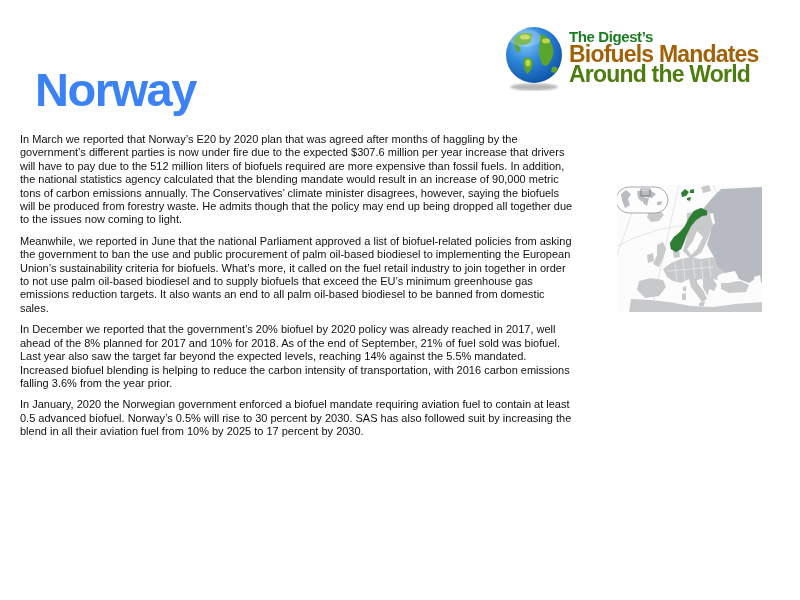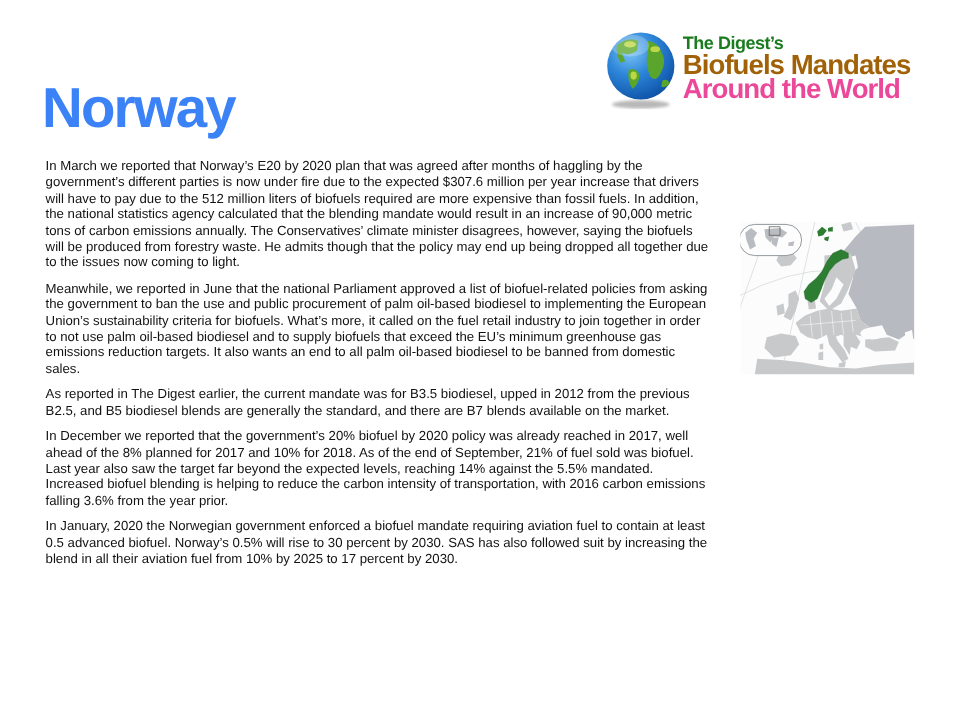--- a/index.html
+++ b/index.html
@@ -14,21 +14,21 @@
   .logo-text { margin-left:3px; padding-top:4px; white-space:nowrap; }
   .logo-l1 { font-size:15px; font-weight:bold; letter-spacing:-0.4px; line-height:15px; }
   .logo-l2 { font-size:23px; font-weight:bold; letter-spacing:-0.8px; line-height:20px; }
   .logo-l3 { font-size:23px; font-weight:bold; letter-spacing:-0.8px; line-height:20px; }
 
   
   .title { position:absolute; left:35px; top:66px; font-size:47px; line-height:47px;
            font-weight:bold; letter-spacing:-1.5px; color:#3b82f6; }
 
   
-  .article { position:absolute; left:38px; top:133px; width:553px; color:#111; }
+  .article { position:absolute; left:20px; top:133px; width:553px; color:#111; }
   .article p { font-size:11px; line-height:13.4px; margin:0 0 8px 0; letter-spacing:0; }
 
   
   .map { position:absolute; left:617px; top:185px; width:145px; height:127px; }
   .map svg { display:block; width:100%; height:100%; }
 </style>
 </head>
 <body>
 
 <div class="page">
@@ -56,30 +56,29 @@
       <g fill="#cfe04b" opacity="0.85">
         <ellipse cx="21" cy="12" rx="5" ry="2.6"></ellipse>
         <ellipse cx="42" cy="16" rx="4" ry="2.4"></ellipse>
         <ellipse cx="24" cy="38" rx="2.6" ry="3.4"></ellipse>
       </g>
       <ellipse cx="21" cy="13" rx="16" ry="9" fill="#ffffff" opacity="0.22"></ellipse>
     </svg>
     <div class="logo-text">
       <div class="logo-l1" style="color:#1a7c1f">The Digest’s</div>
       <div class="logo-l2" style="color:#a16207">Biofuels Mandates</div>
-      <div class="logo-l3" style="color:#ec4899">Around the World</div>
+      <div class="logo-l3" style="color:#4d7c0f">Around the World</div>
     </div>
   </header>
 
   <h1 class="title">Norway</h1>
 
   <main class="article">
     <p>In March we reported that Norway’s E20 by 2020 plan that was agreed after months of haggling by the government’s different parties is now under fire due to the expected $307.6 million per year increase that drivers will have to pay due to the 512 million liters of biofuels required are more expensive than fossil fuels. In addition, the national statistics agency calculated that the blending mandate would result in an increase of 90,000 metric tons of carbon emissions annually. The Conservatives’ climate minister disagrees, however, saying the biofuels will be produced from forestry waste. He admits though that the policy may end up being dropped all together due to the issues now coming to light.</p>
     <p>Meanwhile, we reported in June that the national Parliament approved a list of biofuel-related policies from asking the government to ban the use and public procurement of palm oil-based biodiesel to implementing the European Union’s sustainability criteria for biofuels. What’s more, it called on the fuel retail industry to join together in order to not use palm oil-based biodiesel and to supply biofuels that exceed the EU’s minimum greenhouse gas emissions reduction targets. It also wants an end to all palm oil-based biodiesel to be banned from domestic sales.</p>
-    <p>As reported in The Digest earlier, the current mandate was for B3.5 biodiesel, upped in 2012 from the previous B2.5, and B5 biodiesel blends are generally the standard, and there are B7 blends available on the market.</p>
     <p>In December we reported that the government’s 20% biofuel by 2020 policy was already reached in 2017, well ahead of the 8% planned for 2017 and 10% for 2018. As of the end of September, 21% of fuel sold was biofuel. Last year also saw the target far beyond the expected levels, reaching 14% against the 5.5% mandated. Increased biofuel blending is helping to reduce the carbon intensity of transportation, with 2016 carbon emissions falling 3.6% from the year prior.</p>
     <p>In January, 2020 the Norwegian government enforced a biofuel mandate requiring aviation fuel to contain at least 0.5 advanced biofuel. Norway’s 0.5% will rise to 30 percent by 2030. SAS has also followed suit by increasing the blend in all their aviation fuel from 10% by 2025 to 17 percent by 2030.</p>
   </main>
 
   <figure class="map">
     <svg viewBox="0 0 145 127" aria-hidden="true">
       <rect x="0" y="0" width="145" height="127" fill="#fcfcfd"></rect>
 
       <g stroke="#d8dbdd" stroke-width="0.7" fill="none">
         <path d="M 62,0 L 34,127"></path>

